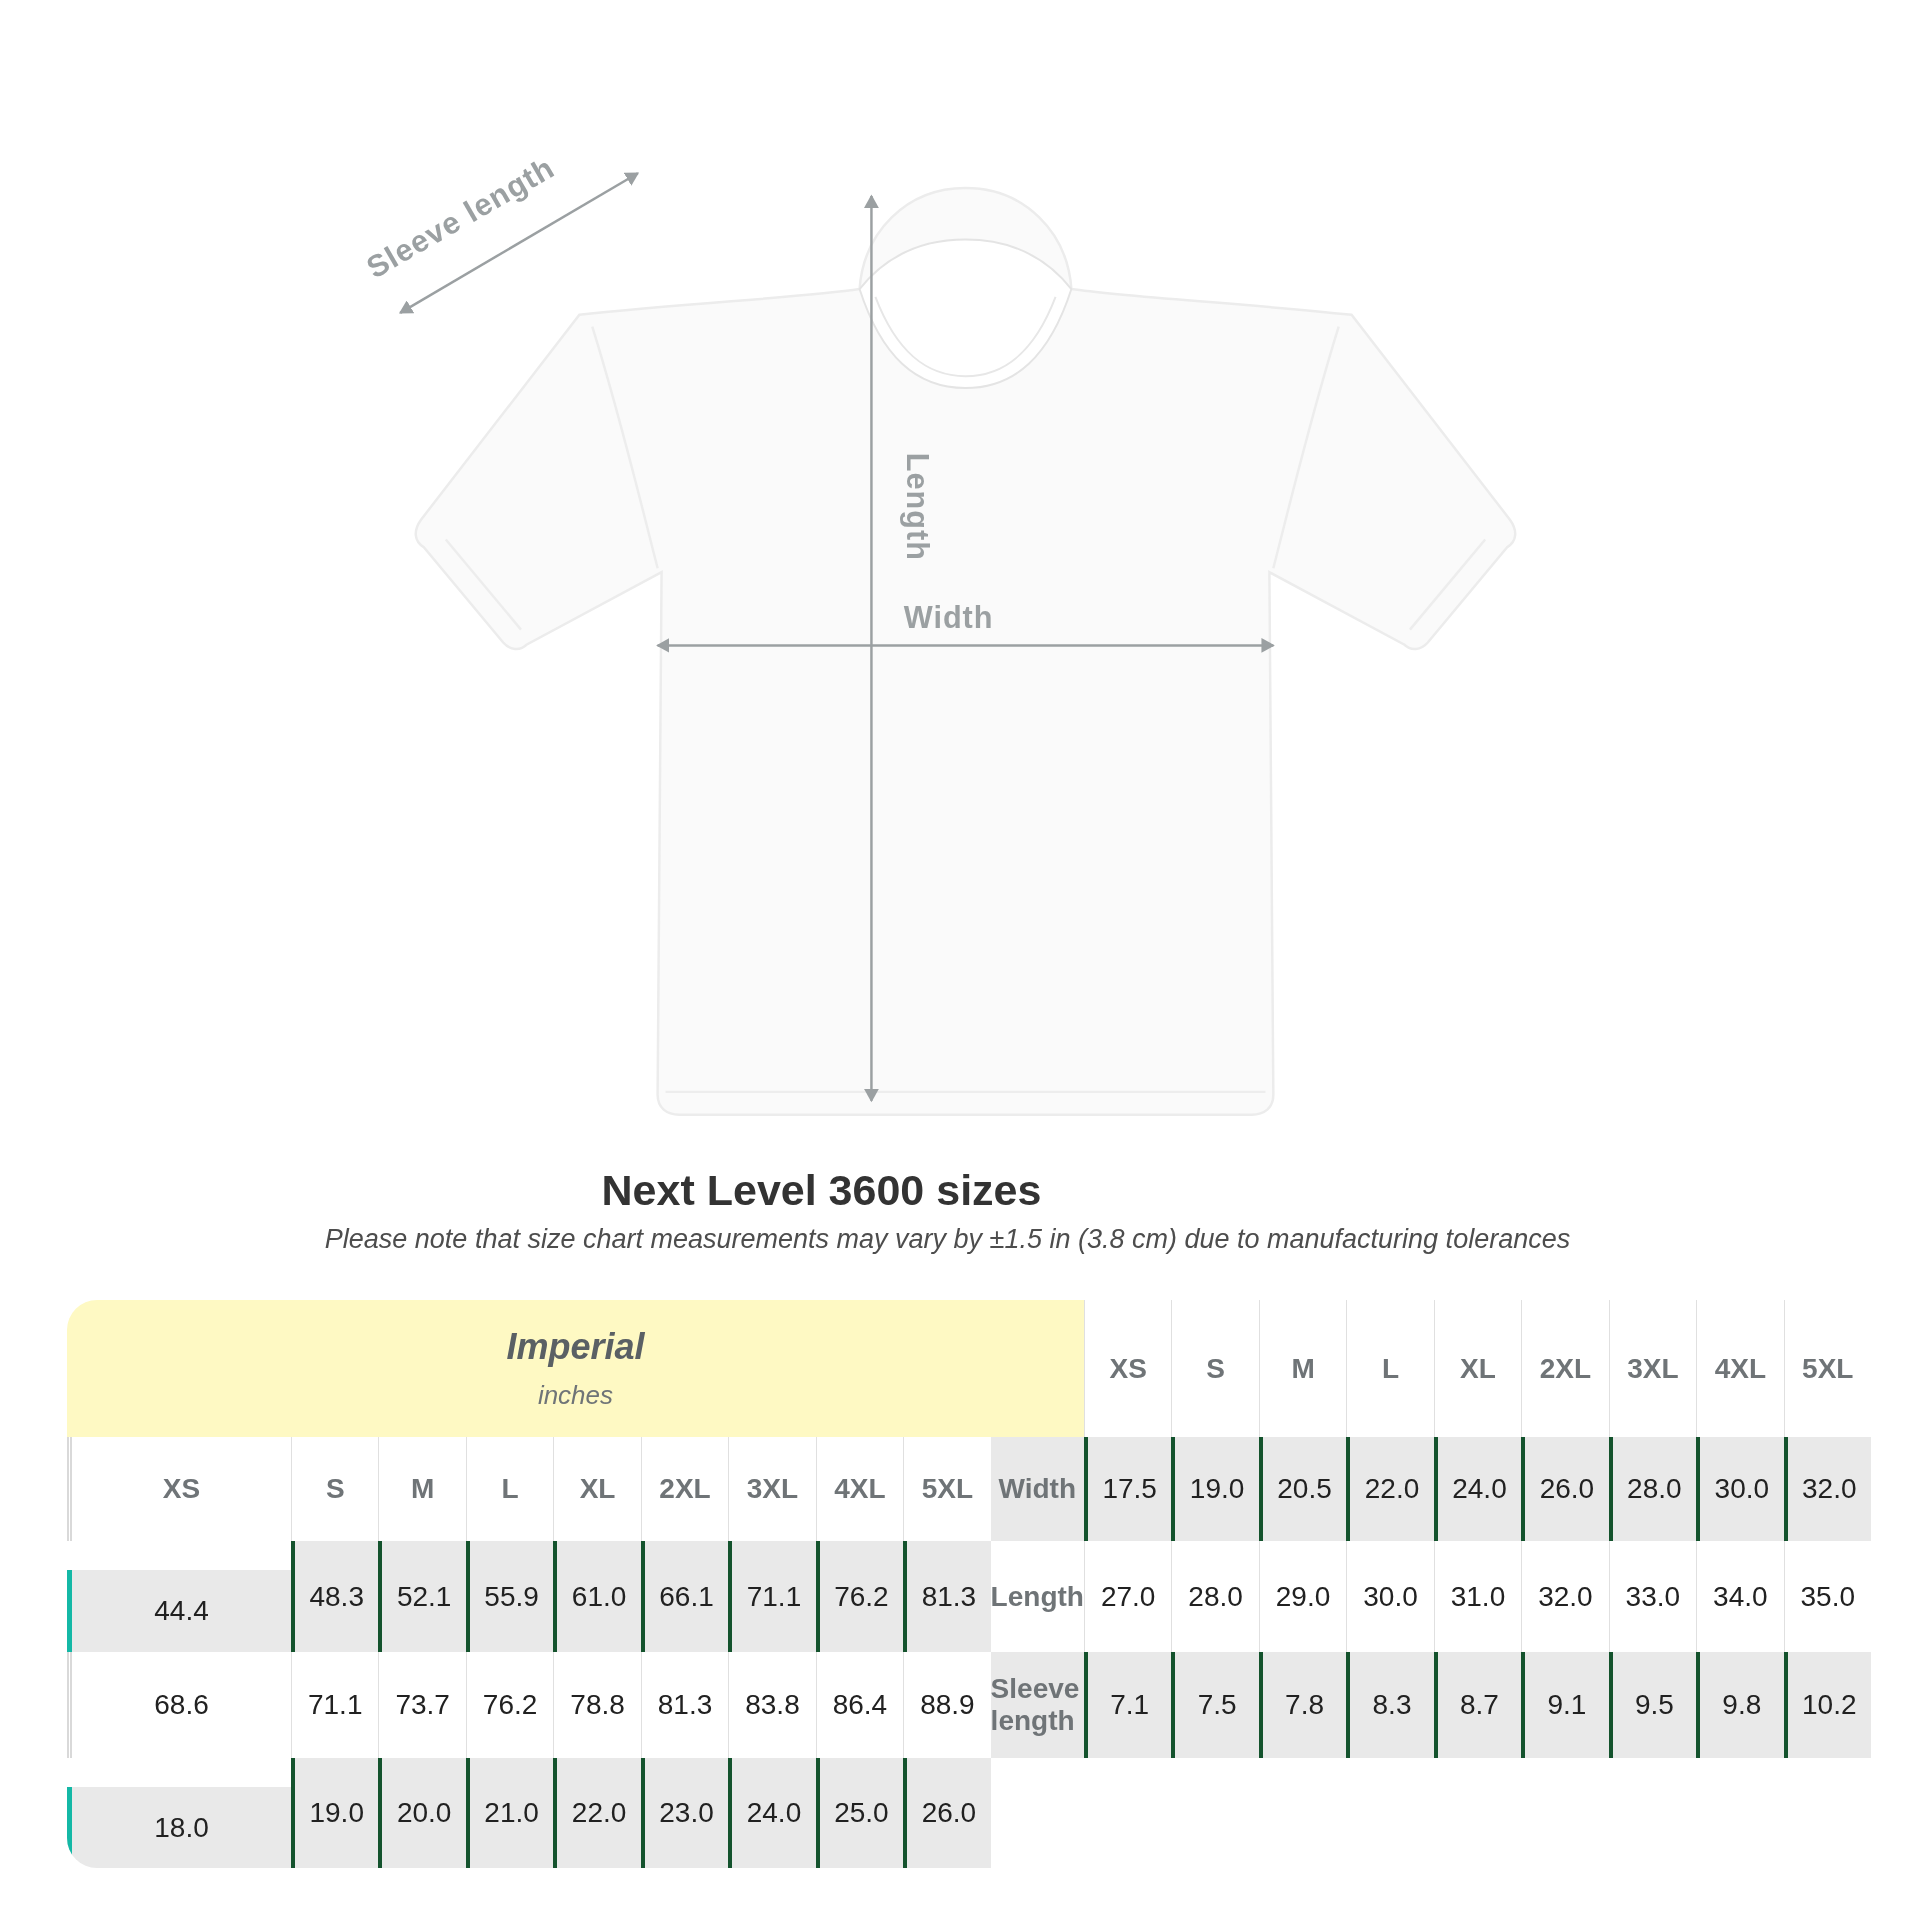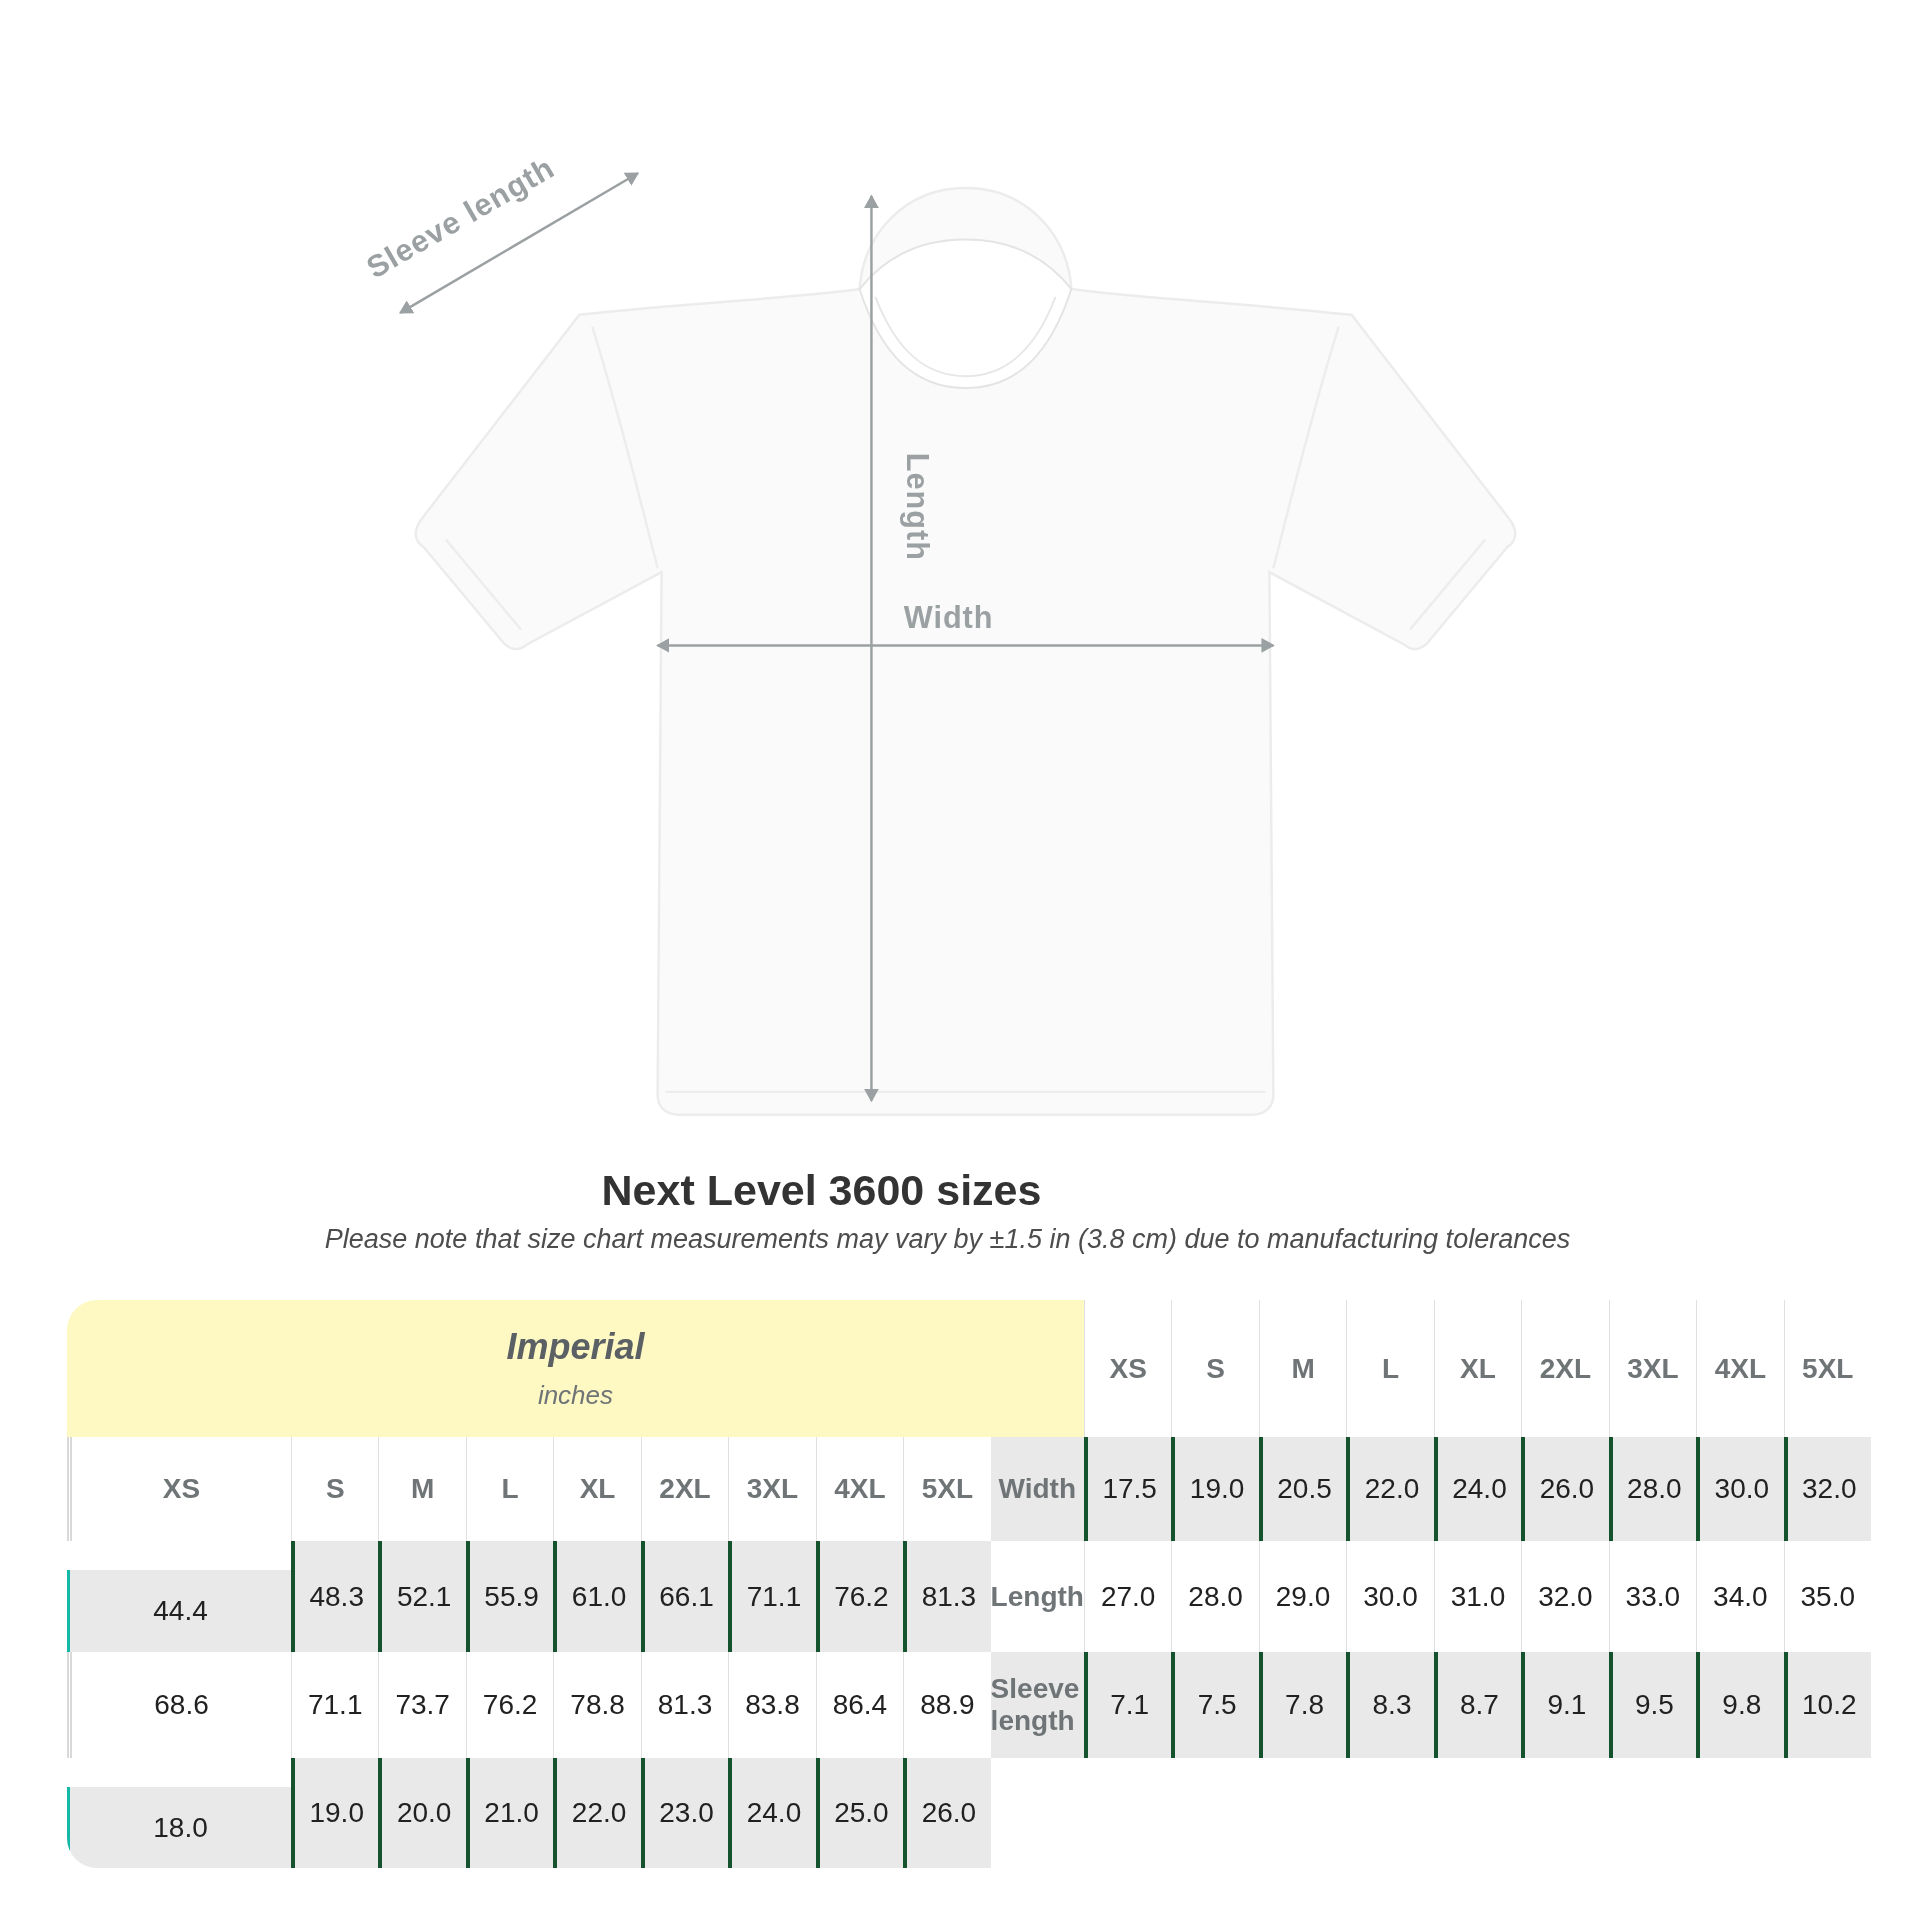--- a/index.html
+++ b/index.html
@@ -37,21 +37,21 @@
   .band-unit{font-size:26px;font-style:italic;color:#6f7477;}
   .cell{
     display:flex;align-items:center;justify-content:center;
     font-size:28px;color:#212121;
   }
   .c-white{background:#ffffff;}
   .c-gray{background:#e9e9e9;}
   .c-white.bl{border-left:1px solid #e0e0e0;}
   .c-gray.bl{border-left:4px solid #14532d;}
   .c-white.thick{border-left:5px double #d9d9d9;}
-  .c-gray.thick{border-left:3px solid #14b8a6;margin-top:29px;}
+  .c-gray.thick{border-left:5px solid #14b8a6;margin-top:29px;}
   .row-label,.size-col-header{font-weight:bold;color:#6f7477;}
 </style>
 </head>
 <body>
 
 <div id="figure-wrap">
   <svg width="1927" height="1178" viewBox="0 0 1946 1190">
     <defs>
       <marker id="ah" viewBox="0 0 10 10" markerWidth="15" markerHeight="15" refX="8" refY="5" orient="auto-start-reverse" markerUnits="userSpaceOnUse">
         <path d="M0,0 L9,5 L0,10 z" fill="#9ba0a2"></path>

